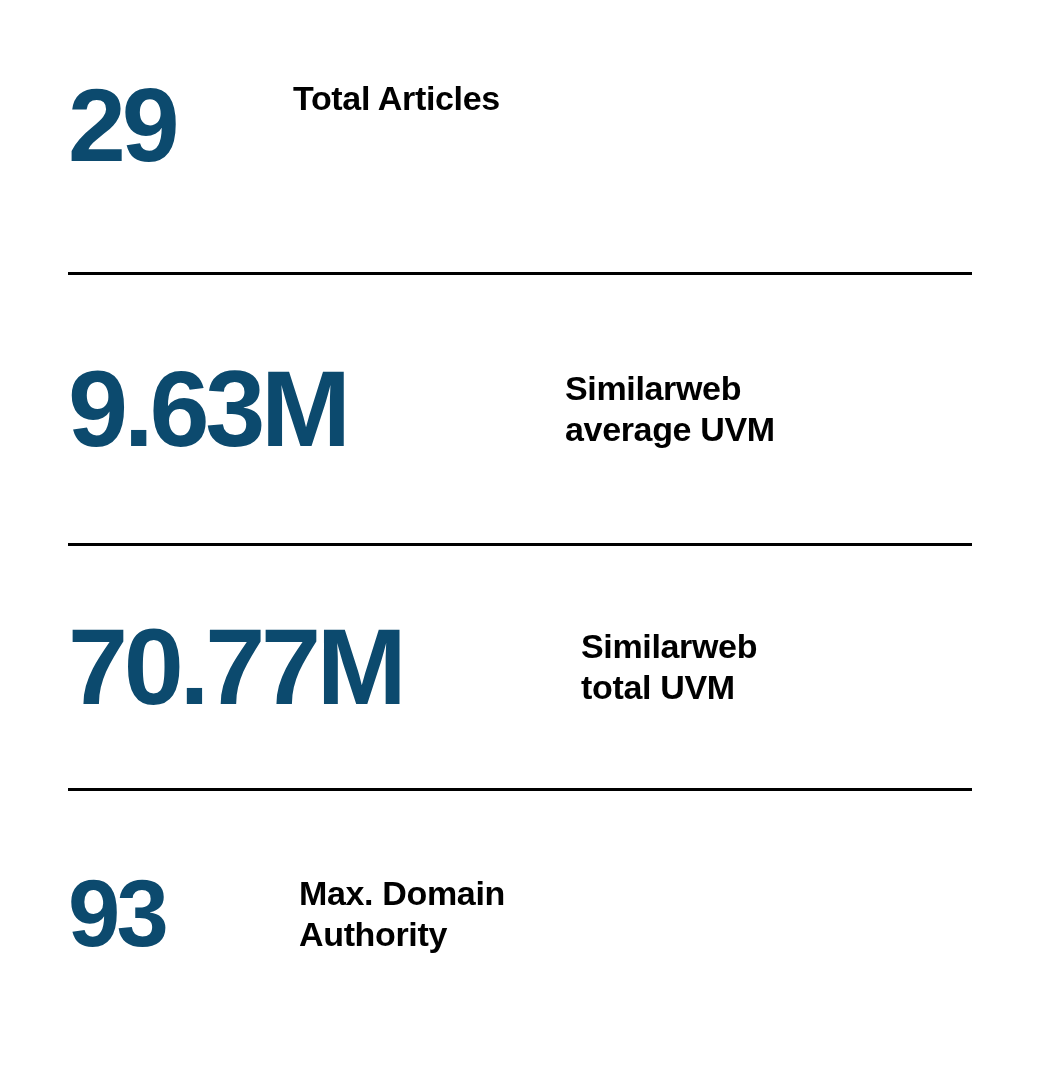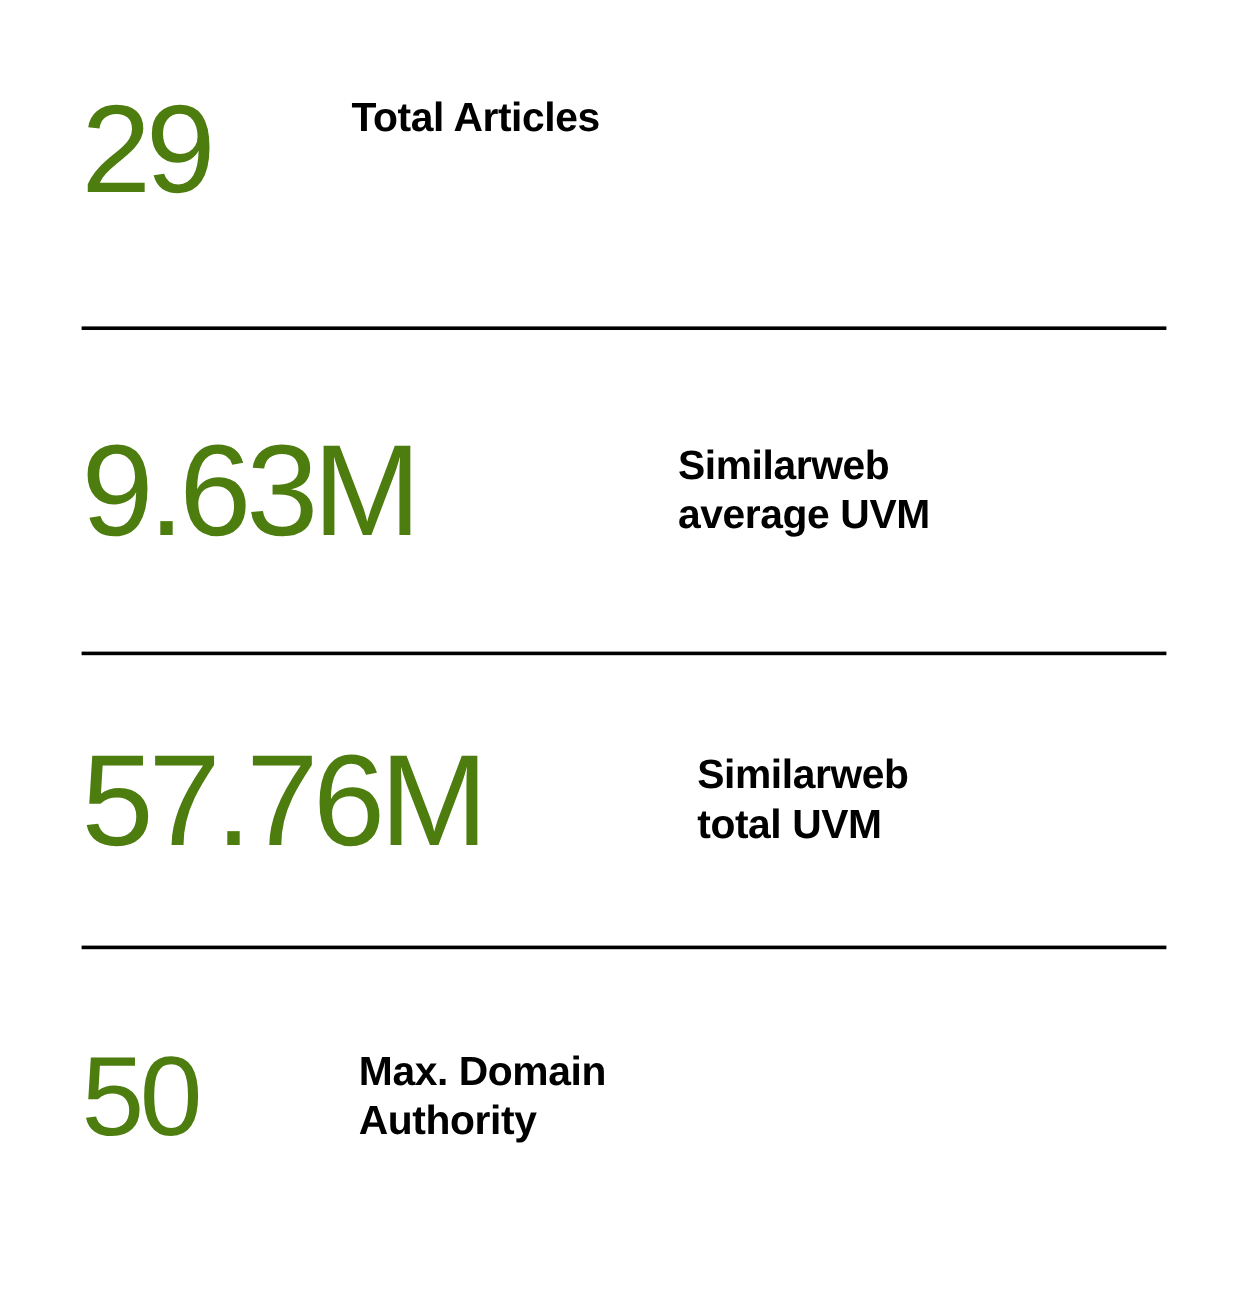--- a/index.html
+++ b/index.html
@@ -27,25 +27,25 @@
     justify-content: flex-start;
   }
 
   .stat-row {
     display: flex;
     align-items: center;
     box-sizing: border-box;
   }
 
   .stat-value {
-    font-weight: 400;
+    font-weight: 700;
     letter-spacing: -0.04em;
     line-height: 0.95;
     white-space: nowrap;
-    color: #4d7c0f;
+    color: #0c4a6e;
   }
 
   .stat-label {
     font-weight: 800;
     letter-spacing: -0.01em;
     line-height: 1.2;
     color: #000;
     white-space: pre-line;
   }
 
@@ -91,26 +91,26 @@
 
   <div class="stat-row row-2">
     <div class="stat-value">9.63M</div>
     <div class="stat-label">Similarweb
 average UVM</div>
   </div>
 
   <div class="divider"></div>
 
   <div class="stat-row row-3">
-    <div class="stat-value">57.76M</div>
+    <div class="stat-value">70.77M</div>
     <div class="stat-label">Similarweb
 total UVM</div>
   </div>
 
   <div class="divider"></div>
 
   <div class="stat-row row-4">
-    <div class="stat-value">50</div>
+    <div class="stat-value">93</div>
     <div class="stat-label">Max. Domain
 Authority</div>
   </div>
 
 </div>
 
 </body></html>

